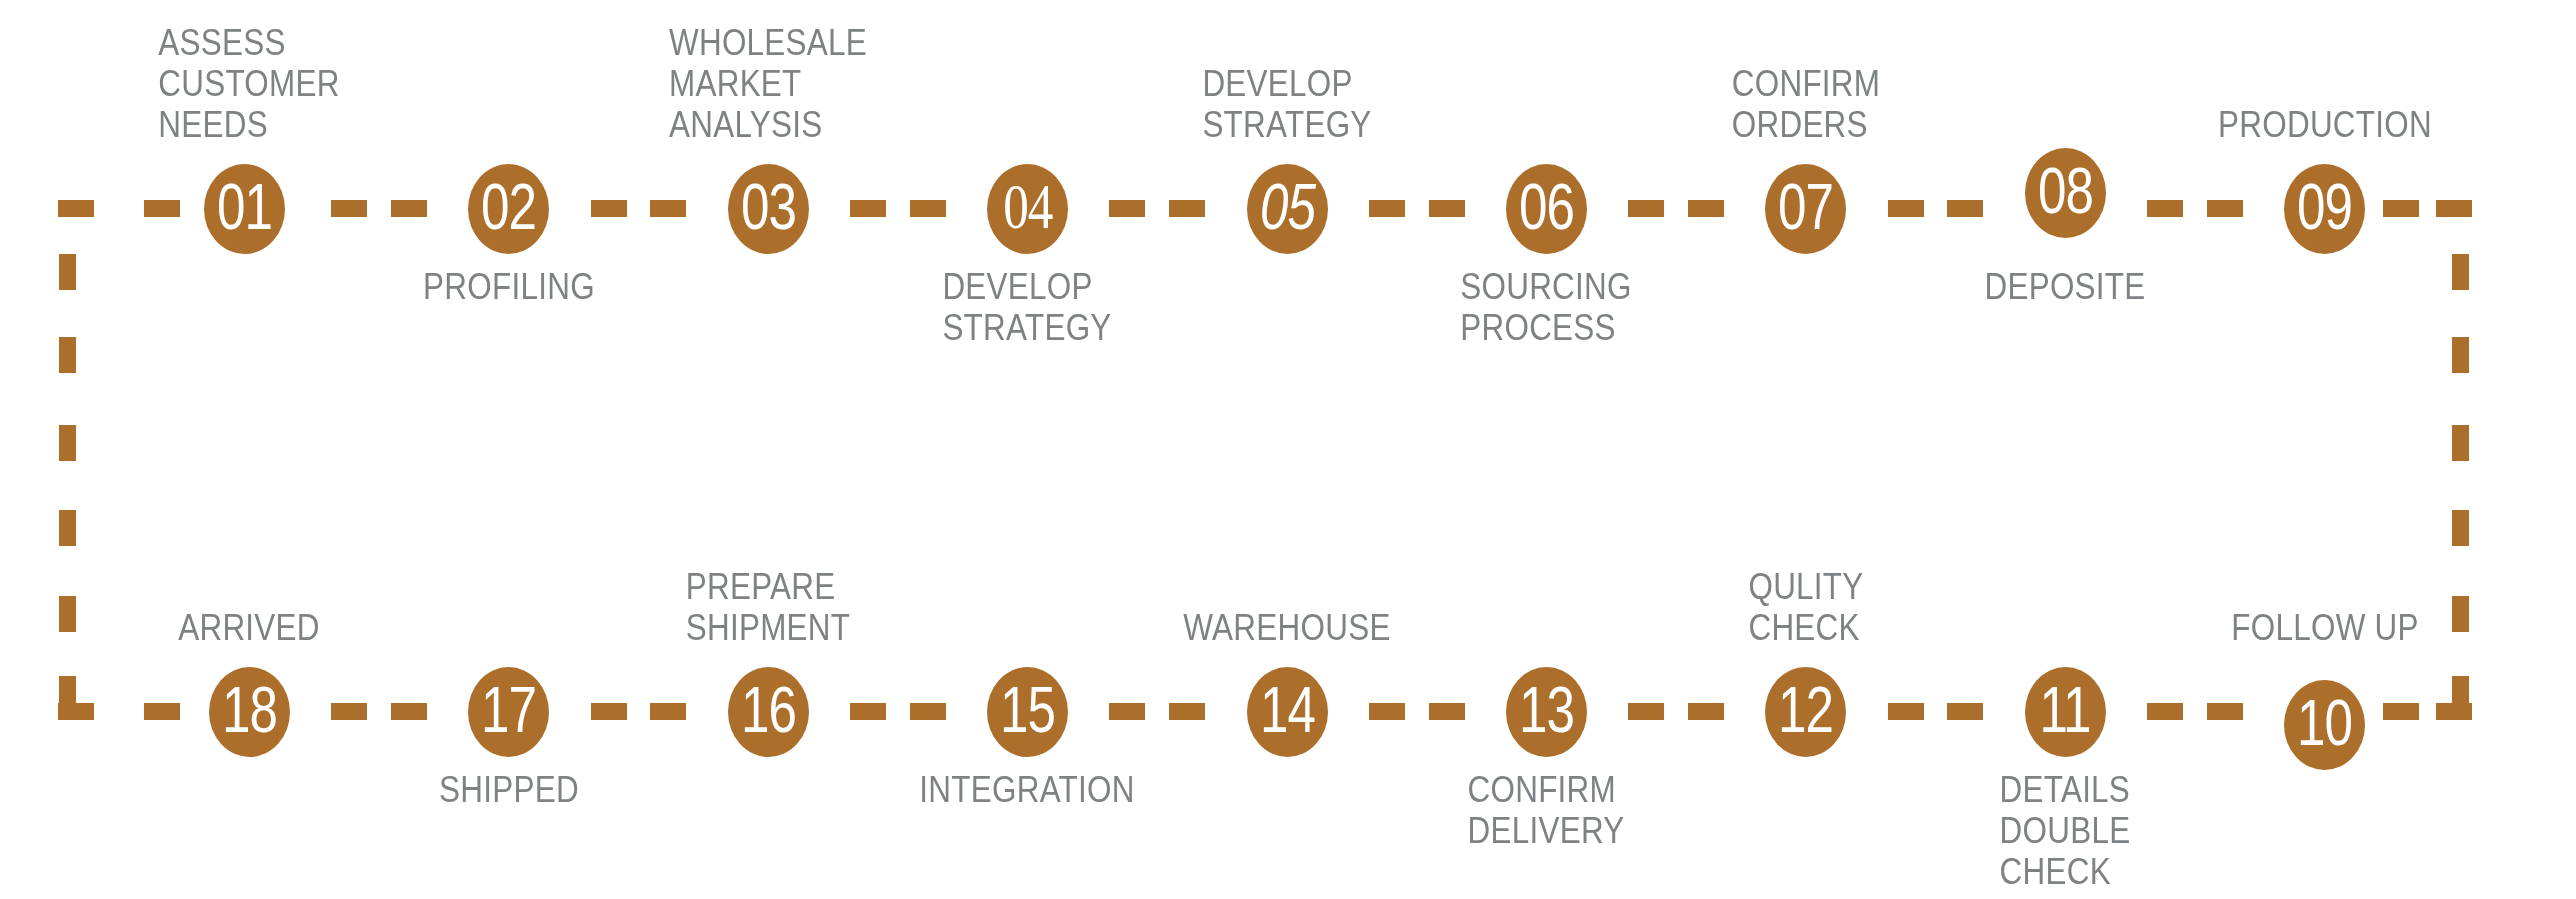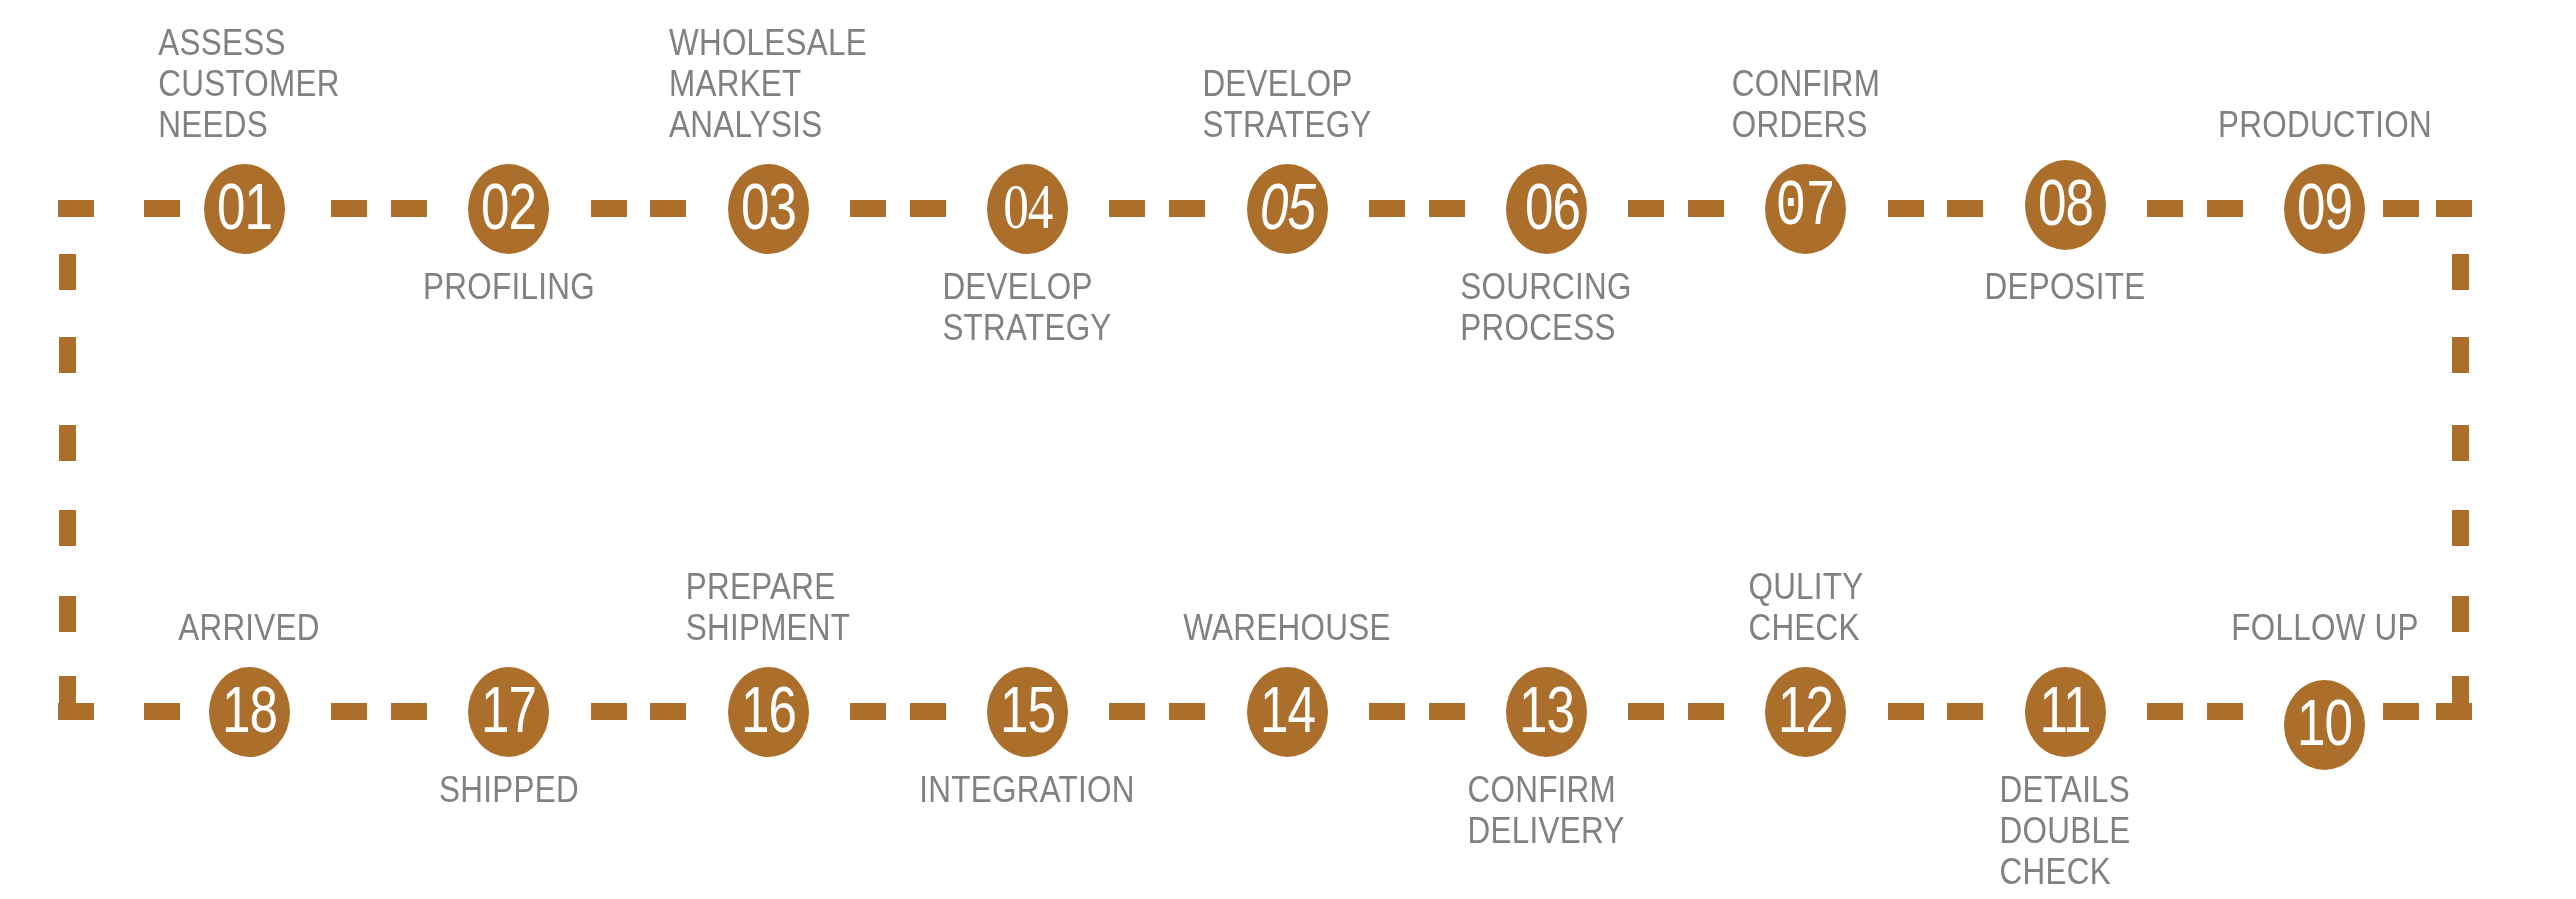--- a/index.html
+++ b/index.html
@@ -102,31 +102,31 @@
     <div class="step-circle" style="left: 987px; top: 164px; font-family: Liberation Serif, serif;">
       <span class="step-number">04</span>
     </div>
     <div class="step-label" style="left: 1027px; top: 266px;">DEVELOP
 STRATEGY</div>
     <div class="step-circle" style="left: 1247px; top: 164px; font-style: italic;">
       <span class="step-number">05</span>
     </div>
     <div class="step-label" style="left: 1287px; bottom: 754px;">DEVELOP
 STRATEGY</div>
-    <div class="step-circle" style="left: 1506px; top: 164px; justify-content: flex-end;">
+    <div class="step-circle" style="left: 1506px; top: 164px;">
       <span class="step-number">06</span>
     </div>
     <div class="step-label" style="left: 1546px; top: 266px;">SOURCING
 PROCESS</div>
-    <div class="step-circle" style="left: 1765px; top: 164px; font-family: Liberation Mono, monospace;">
+    <div class="step-circle" style="left: 1765px; top: 164px;">
       <span class="step-number">07</span>
     </div>
     <div class="step-label" style="left: 1806px; bottom: 754px;">CONFIRM
 ORDERS</div>
-    <div class="step-circle" style="left: 2025px; top: 160px;">
+    <div class="step-circle" style="left: 2025px; top: 148px;">
       <span class="step-number">08</span>
     </div>
     <div class="step-label" style="left: 2065px; top: 266px;">DEPOSITE</div>
     <div class="step-circle" style="left: 2284px; top: 164px;">
       <span class="step-number">09</span>
     </div>
     <div class="step-label" style="left: 2325px; bottom: 754px;">PRODUCTION</div>
     <div class="dash-h" style="left: 58px; top: 703px;"></div>
     <div class="dash-h" style="left: 144px; top: 703px;"></div>
     <div class="dash-h" style="left: 331px; top: 703px;"></div>

